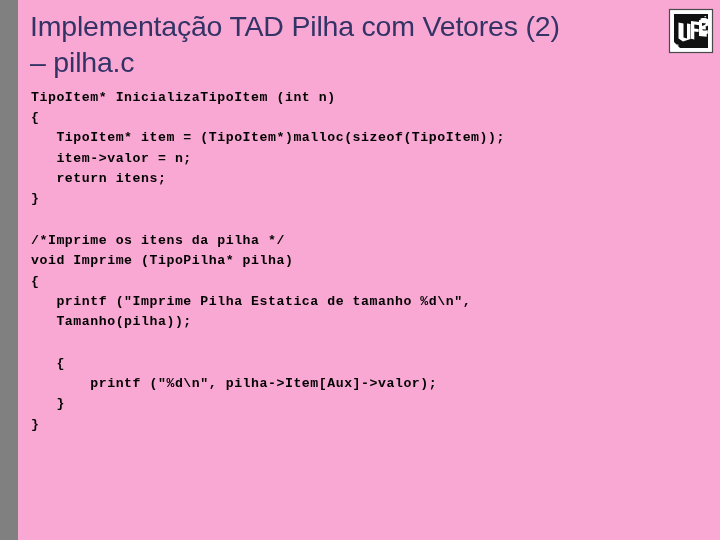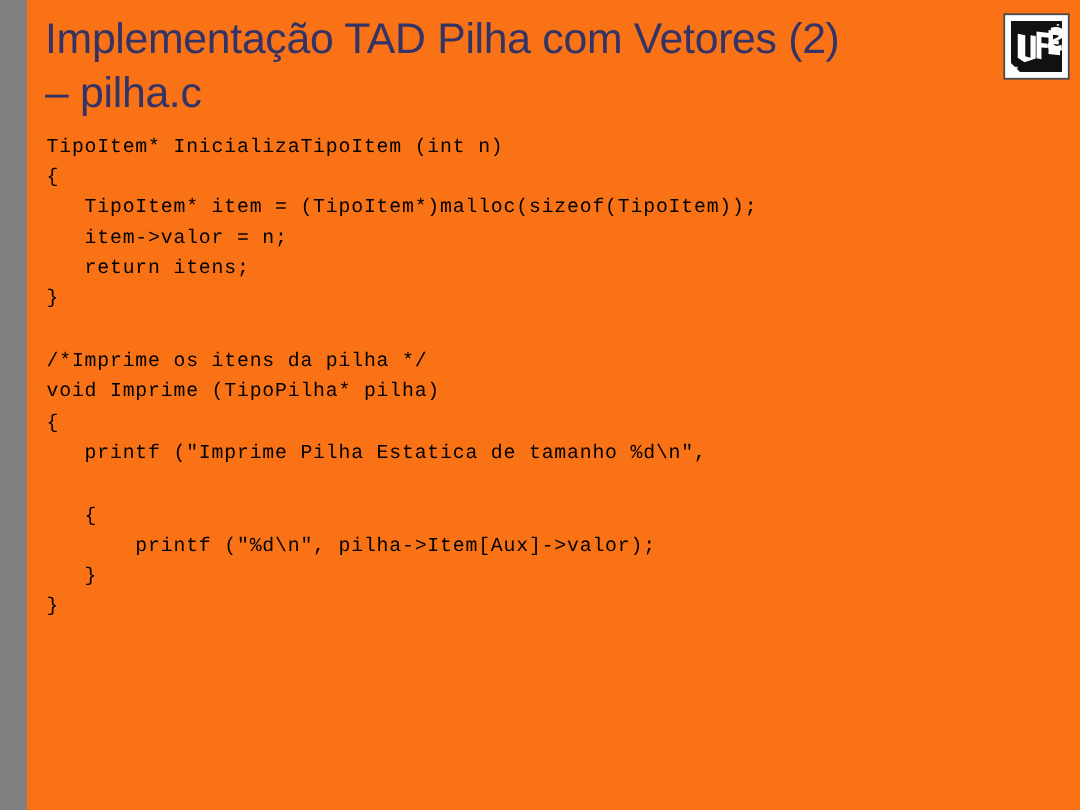--- a/index.html
+++ b/index.html
@@ -11,21 +11,21 @@
     height: 540px;
     background: #ffffff;
     font-family: "Liberation Sans", sans-serif;
     overflow: hidden;
     position: relative;
   }
   #slide {
     position: relative;
     width: 720px;
     height: 540px;
-    background: #f97316;
+    background: #f9a8d4;
     overflow: hidden;
   }
   
   #left-band {
     position: absolute;
     left: 0;
     top: 0;
     width: 18px;
     height: 540px;
     background: #808080;
@@ -66,21 +66,21 @@
   .code-group {
     margin: 0 0 0 0;
   }
   .group-gap {
     height: 22px;
   }
   .code-line {
     font-family: "Liberation Mono", "DejaVu Sans Mono", monospace;
     font-size: 13.2px;
     line-height: 20.2px;
-    font-weight: normal;
+    font-weight: bold;
     color: #000000;
     white-space: pre;
     letter-spacing: 0.55px;
     height: 20.2px;
   }
 </style>
 </head>
 <body>
 
 <div id="slide">
@@ -131,20 +131,21 @@
       <div class="code-line">}</div>
     </div>
 
     <div class="group-gap"></div>
 
     <div class="code-group">
       <div class="code-line">/*Imprime os itens da pilha */</div>
       <div class="code-line">void Imprime (TipoPilha* pilha)</div>
       <div class="code-line">{</div>
       <div class="code-line">   printf ("Imprime Pilha Estatica de tamanho %d\n",</div>
+      <div class="code-line">   Tamanho(pilha));</div>
     </div>
 
     <div class="group-gap"></div>
 
     <div class="code-group">
       <div class="code-line">   {</div>
       <div class="code-line">       printf ("%d\n", pilha-&gt;Item[Aux]-&gt;valor);</div>
       <div class="code-line">   }</div>
       <div class="code-line">}</div>
     </div>

